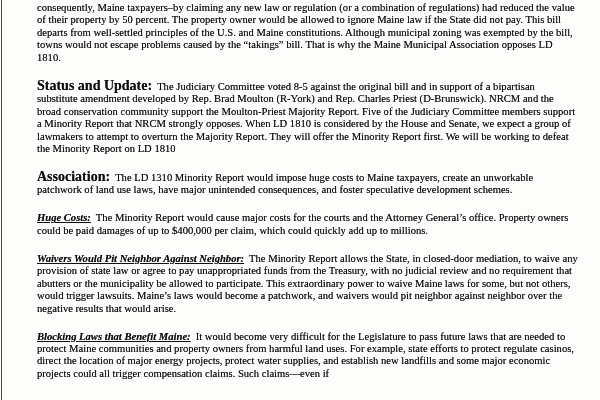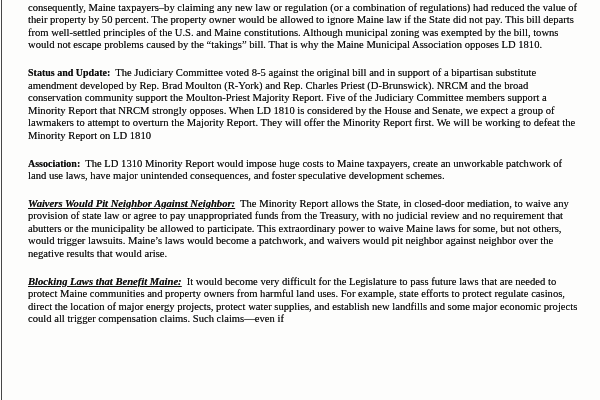--- a/index.html
+++ b/index.html
@@ -13,38 +13,38 @@
     background: #fdfdfc;
     position: relative;
   }
   .page {
     position: absolute;
     top: 0;
     left: 0;
     width: 600px;
     height: 400px;
     box-sizing: border-box;
-    padding: 2px 22px 0 28px;
+    padding: 2px 22px 0 37px;
     font-family: "Liberation Serif", "DejaVu Serif", serif;
     font-size: 10.6px;
     line-height: 12.45px;
     color: #141414;
     text-shadow: 0 0 0.5px rgba(10,10,10,0.65);
     filter: blur(0.24px) contrast(1.05);
     text-align: left;
   }
   .para {
     margin: 0 0 15.5px 0;
   }
   .lead {
     margin-right: 5px;
   }
   .lead-bold {
     font-weight: bold;
-    font-size: 10px;
+    font-size: 14px;
   }
   .lead-ital-underline {
     font-weight: bold;
     font-style: italic;
     text-decoration: underline;
     text-underline-offset: 1px;
   }
   .edge-artifact {
     position: absolute;
     left: 1px;
@@ -60,18 +60,19 @@
 <div class="edge-artifact"></div>
 
 <div class="page">
 
   <p class="para"><span>consequently, Maine taxpayers–by claiming any new law or regulation (or a combination of regulations) had reduced the value of their property by 50 percent. The property owner would be allowed to ignore Maine law if the State did not pay. This bill departs from well-settled principles of the U.S. and Maine constitutions.  Although municipal zoning was exempted by the bill, towns would not escape problems caused by the “takings” bill. That is why the Maine Municipal Association opposes LD 1810.</span></p>
 
   <p class="para"><span class="lead lead-bold">Status and Update:</span><span>The Judiciary Committee voted 8-5 against the original bill and in support of a bipartisan substitute amendment developed by Rep. Brad Moulton (R-York) and Rep. Charles Priest (D-Brunswick).  NRCM and the broad conservation community support the Moulton-Priest Majority Report.  Five of the Judiciary Committee members support a Minority Report that NRCM strongly opposes.  When LD 1810 is considered by the House and Senate, we expect a group of lawmakers to attempt to overturn the Majority Report.  They will offer the Minority Report first.  We will be working to defeat the Minority Report on LD 1810</span></p>
 
   <p class="para"><span class="lead lead-bold">Association:</span><span>The LD 1310 Minority Report would impose huge costs to Maine taxpayers, create an unworkable patchwork of land use laws, have major unintended consequences, and foster speculative development schemes.</span></p>
 
+  <p class="para"><span class="lead lead-ital-underline">Huge Costs:</span><span>The Minority Report would cause major costs for the courts and the Attorney General’s office. Property owners could be paid damages of up to $400,000 per claim, which could quickly add up to millions.</span></p>
 
   <p class="para"><span class="lead lead-ital-underline">Waivers Would Pit Neighbor Against Neighbor:</span><span>The Minority Report allows the State, in closed-door mediation, to waive any provision of state law or agree to pay unappropriated funds from the Treasury, with no judicial review and no requirement that abutters or the municipality be allowed to participate. This extraordinary power to waive Maine laws for some, but not others, would trigger lawsuits. Maine’s laws would become a patchwork, and waivers would pit neighbor against neighbor over the negative results that would arise.</span></p>
 
   <p class="para"><span class="lead lead-ital-underline">Blocking Laws that Benefit Maine:</span><span>It would become very difficult for the Legislature to pass future laws that are needed to protect Maine communities and property owners from harmful land uses.  For example, state efforts to protect regulate casinos, direct the location of major energy projects, protect water supplies, and establish new landfills and some major economic projects could all trigger compensation claims.  Such claims—even if</span></p>
 
 </div>
 
 </body></html>

